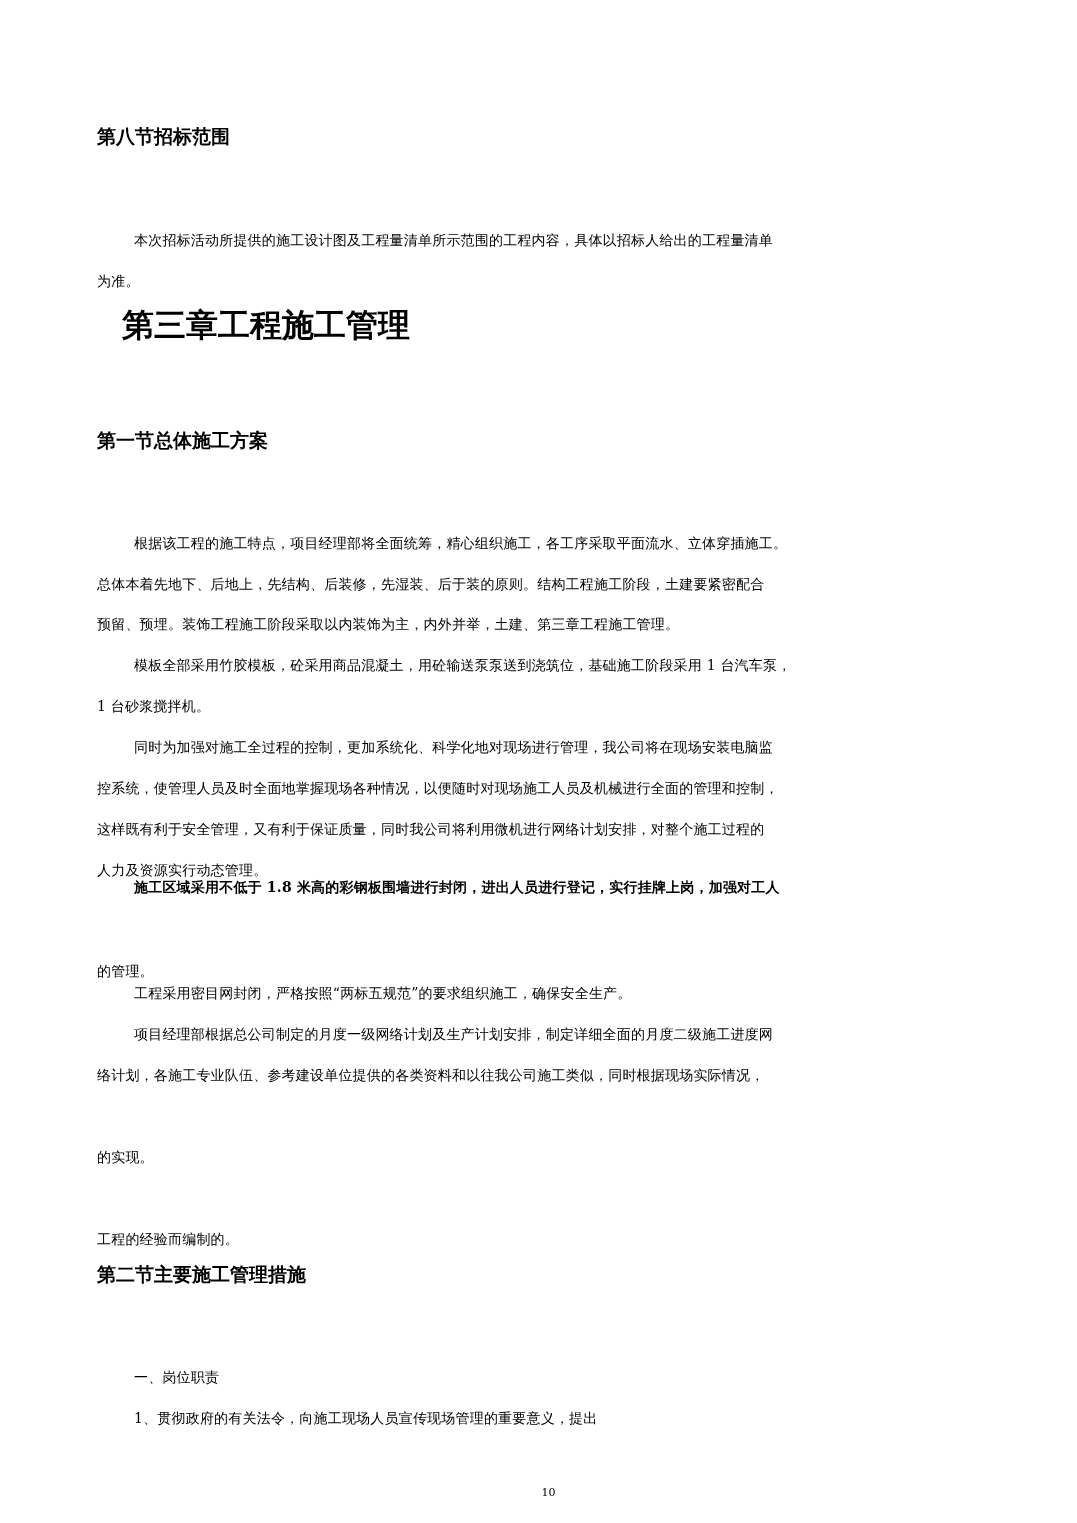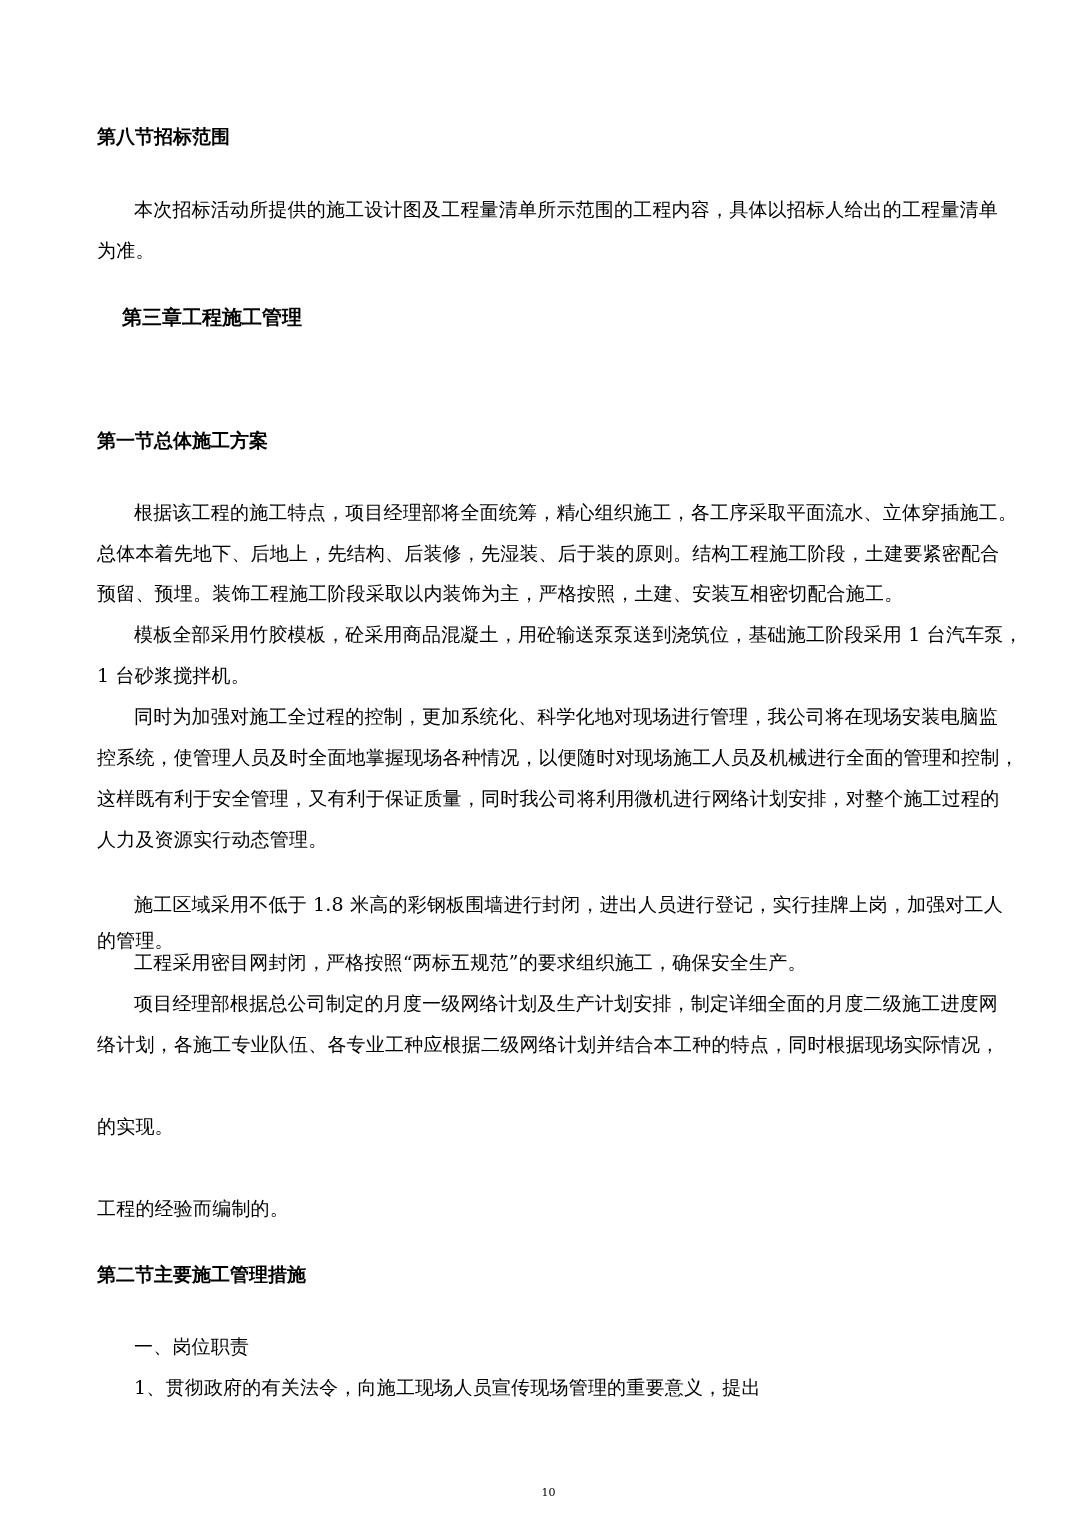--- a/index.html
+++ b/index.html
@@ -1,58 +1,58 @@
 <!DOCTYPE html>
 <html><head>
 <meta charset="utf-8">
 <style>
   html, body { margin: 0; padding: 0; background: #ffffff; }
   body { width: 1077px; height: 1523px; position: relative; overflow: hidden;
          font-family: "DejaVu Serif", "Liberation Serif", serif; color: #000; }
   .page { position: absolute; left: 0; top: 0; width: 875px; height: 1523px; border-radius: 15px; }
   .abs { position: absolute; white-space: nowrap; }
   .h2 { font-size: 19px; font-weight: bold; left: 97px; }
-  .h1 { font-size: 20px; font-weight: bold; left: 122px; }
-  .p { font-size: 19px; left: 97px; letter-spacing: 0.2px; }
+  .h1 { font-size: 32px; font-weight: bold; left: 122px; }
+  .p { font-size: 14px; left: 97px; letter-spacing: 0.2px; margin-top: 35px; }
   .ind { left: 134px; }
   .footer { font-size: 11px; left: 0; width: 1097px; text-align: center; top: 1486px; }
 </style>
 </head>
 <body>
 
 <div class="page">
 
   <div class="abs h2" style="top:124px;">第八节招标范围</div>
 
   <div class="abs p ind" style="top:197px;">本次招标活动所提供的施工设计图及工程量清单所示范围的工程内容，具体以招标人给出的工程量清单</div>
   <div class="abs p" style="top:238px;">为准。</div>
 
   <div class="abs h1" style="top:304px;">第三章工程施工管理</div>
 
   <div class="abs h2" style="top:428px;">第一节总体施工方案</div>
 
   <div class="abs p ind" style="top:500px;">根据该工程的施工特点，项目经理部将全面统筹，精心组织施工，各工序采取平面流水、立体穿插施工。</div>
   <div class="abs p" style="top:541px;">总体本着先地下、后地上，先结构、后装修，先湿装、后于装的原则。结构工程施工阶段，土建要紧密配合</div>
-  <div class="abs p" style="top:581px;">预留、预埋。装饰工程施工阶段采取以内装饰为主，严格按照，土建、安装互相密切配合施工。</div>
+  <div class="abs p" style="top:581px;">预留、预埋。装饰工程施工阶段采取以内装饰为主，内外并举，土建、第三章工程施工管理。</div>
 
   <div class="abs p ind" style="top:622px;">模板全部采用竹胶模板，砼采用商品混凝土，用砼输送泵泵送到浇筑位，基础施工阶段采用 1 台汽车泵，</div>
   <div class="abs p" style="top:663px;">1 台砂浆搅拌机。</div>
 
   <div class="abs p" style="top:745px;">控系统，使管理人员及时全面地掌握现场各种情况，以便随时对现场施工人员及机械进行全面的管理和控制，</div>
   <div class="abs p ind" style="top:704px;">同时为加强对施工全过程的控制，更加系统化、科学化地对现场进行管理，我公司将在现场安装电脑监</div>
   <div class="abs p" style="top:786px;">这样既有利于安全管理，又有利于保证质量，同时我公司将利用微机进行网络计划安排，对整个施工过程的</div>
   <div class="abs p" style="top:827px;">人力及资源实行动态管理。</div>
 
-  <div class="abs p ind" style="top:892px;">施工区域采用不低于 1.8 米高的彩钢板围墙进行封闭，进出人员进行登记，实行挂牌上岗，加强对工人</div>
+  <div class="abs p ind" style="top:844px;font-weight:bold;">施工区域采用不低于 1.8 米高的彩钢板围墙进行封闭，进出人员进行登记，实行挂牌上岗，加强对工人</div>
   <div class="abs p" style="top:928px;">的管理。</div>
 
   <div class="abs p ind" style="top:950px;">工程采用密目网封闭，严格按照“两标五规范”的要求组织施工，确保安全生产。</div>
 
   <div class="abs p ind" style="top:991px;">项目经理部根据总公司制定的月度一级网络计划及生产计划安排，制定详细全面的月度二级施工进度网</div>
-  <div class="abs p" style="top:1032px;">络计划，各施工专业队伍、各专业工种应根据二级网络计划并结合本工种的特点，同时根据现场实际情况，</div>
+  <div class="abs p" style="top:1032px;">络计划，各施工专业队伍、参考建设单位提供的各类资料和以往我公司施工类似，同时根据现场实际情况，</div>
   <div class="abs p" style="top:1114px;">的实现。</div>
 
   <div class="abs p" style="top:1196px;">工程的经验而编制的。</div>
 
   <div class="abs h2" style="top:1262px;">第二节主要施工管理措施</div>
 
   <div class="abs p ind" style="top:1334px;">一、岗位职责</div>
   <div class="abs p ind" style="top:1375px;">1、贯彻政府的有关法令，向施工现场人员宣传现场管理的重要意义，提出</div>
 
   <div class="abs footer">10</div>

